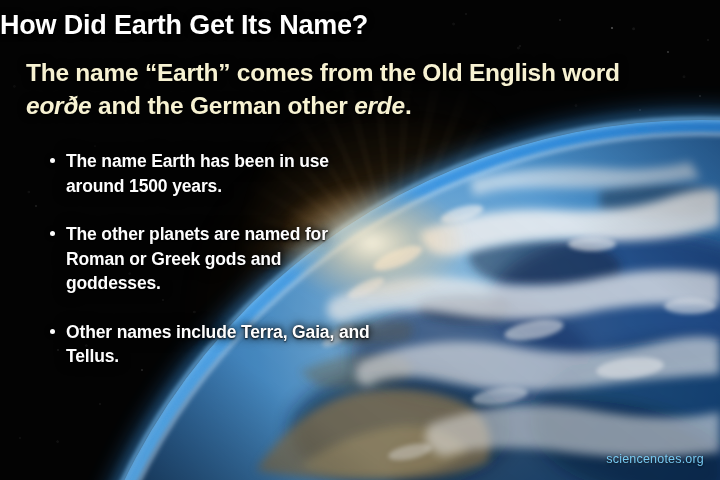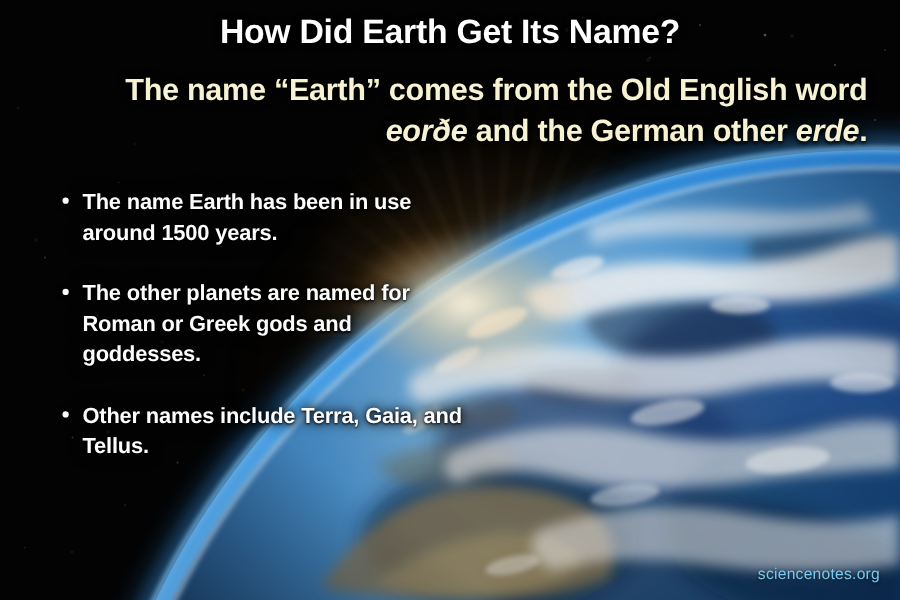--- a/index.html
+++ b/index.html
@@ -92,32 +92,32 @@
     letter-spacing: .2px;
     text-shadow: 0 1px 3px rgba(0,0,0,.85);
     opacity: .93;
   }
 
   
   .title {
     position: absolute;
     left: 0; right: 0;
     top: 10px;
-    text-align: center;
+    text-align: left;
     font-size: 27px;
     font-weight: bold;
     color: #ffffff;
     letter-spacing: -0.2px;
     text-shadow: 0 0 7px rgba(0,0,0,.95), 0 1px 2px rgba(0,0,0,.9);
   }
   .subtitle {
     position: absolute;
     left: 26px; right: 26px;
     top: 56px;
-    text-align: right;
+    text-align: left;
     font-size: 24.5px;
     font-weight: bold;
     line-height: 33px;
     color: #f7f2d2;
     letter-spacing: -0.25px;
     text-shadow: 0 0 8px rgba(0,0,0,.95), 0 1px 3px rgba(0,0,0,.95);
   }
   .subtitle .it { font-style: italic; }
 
   .bullets {

